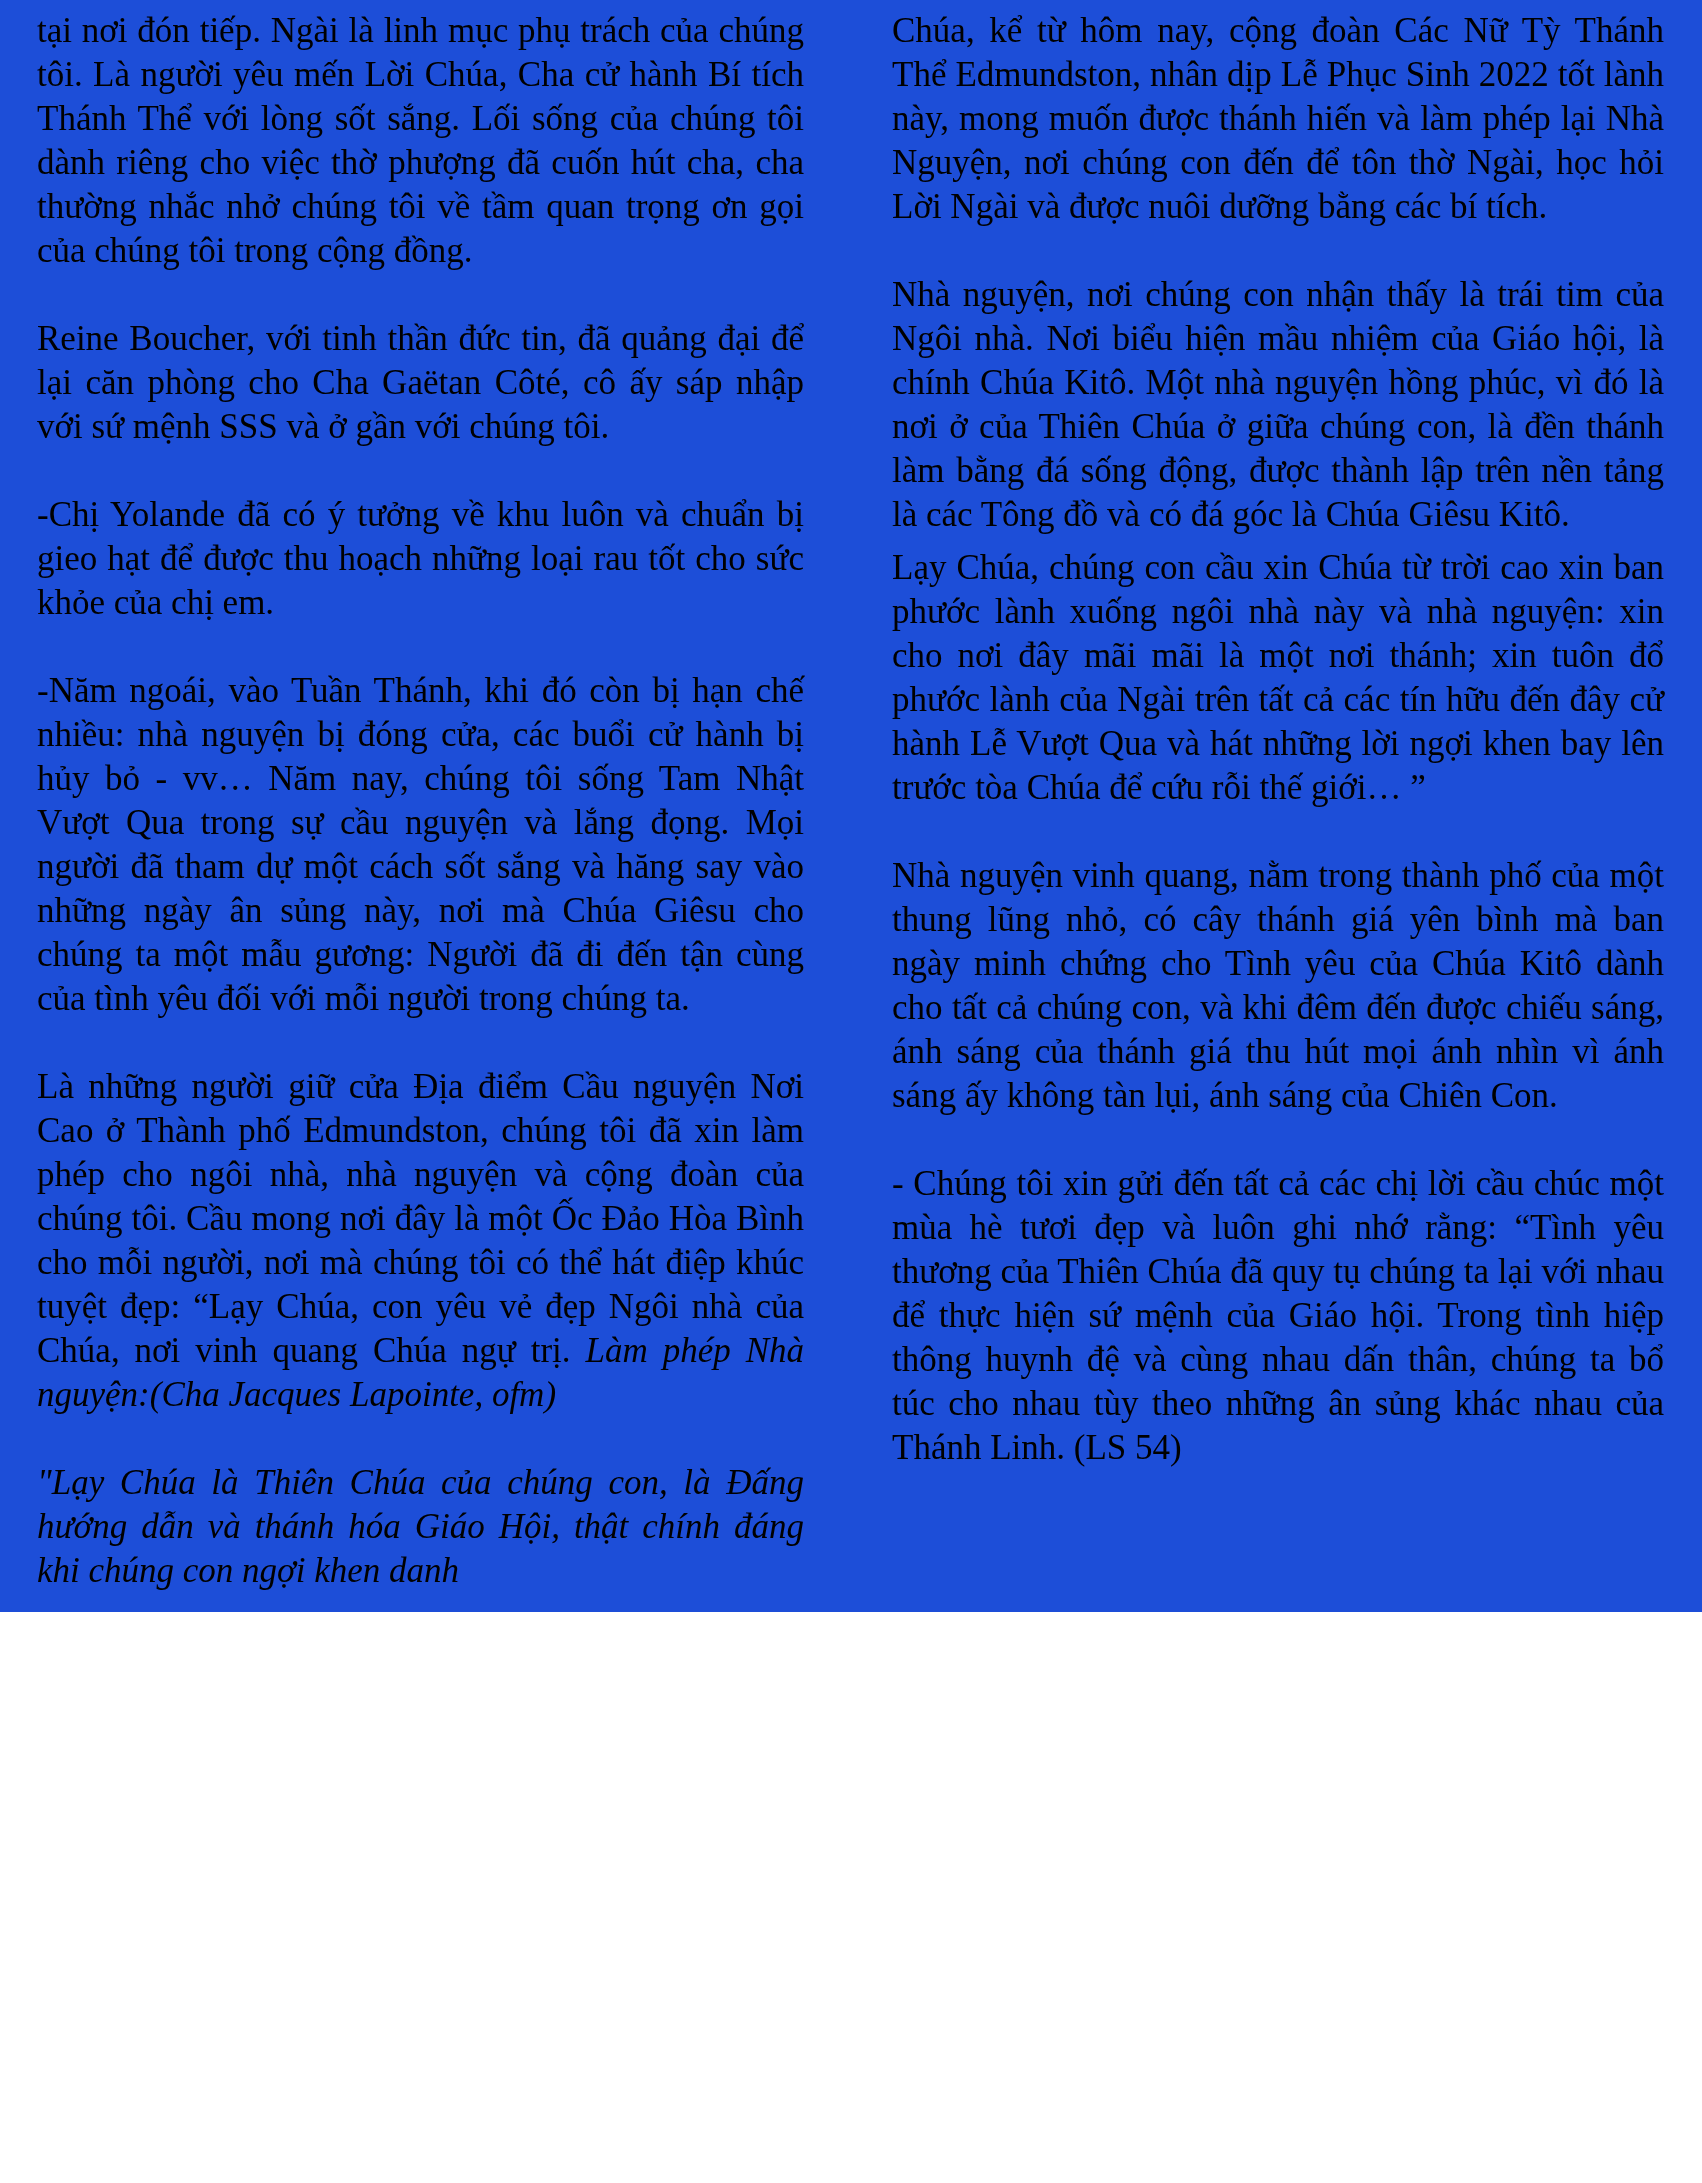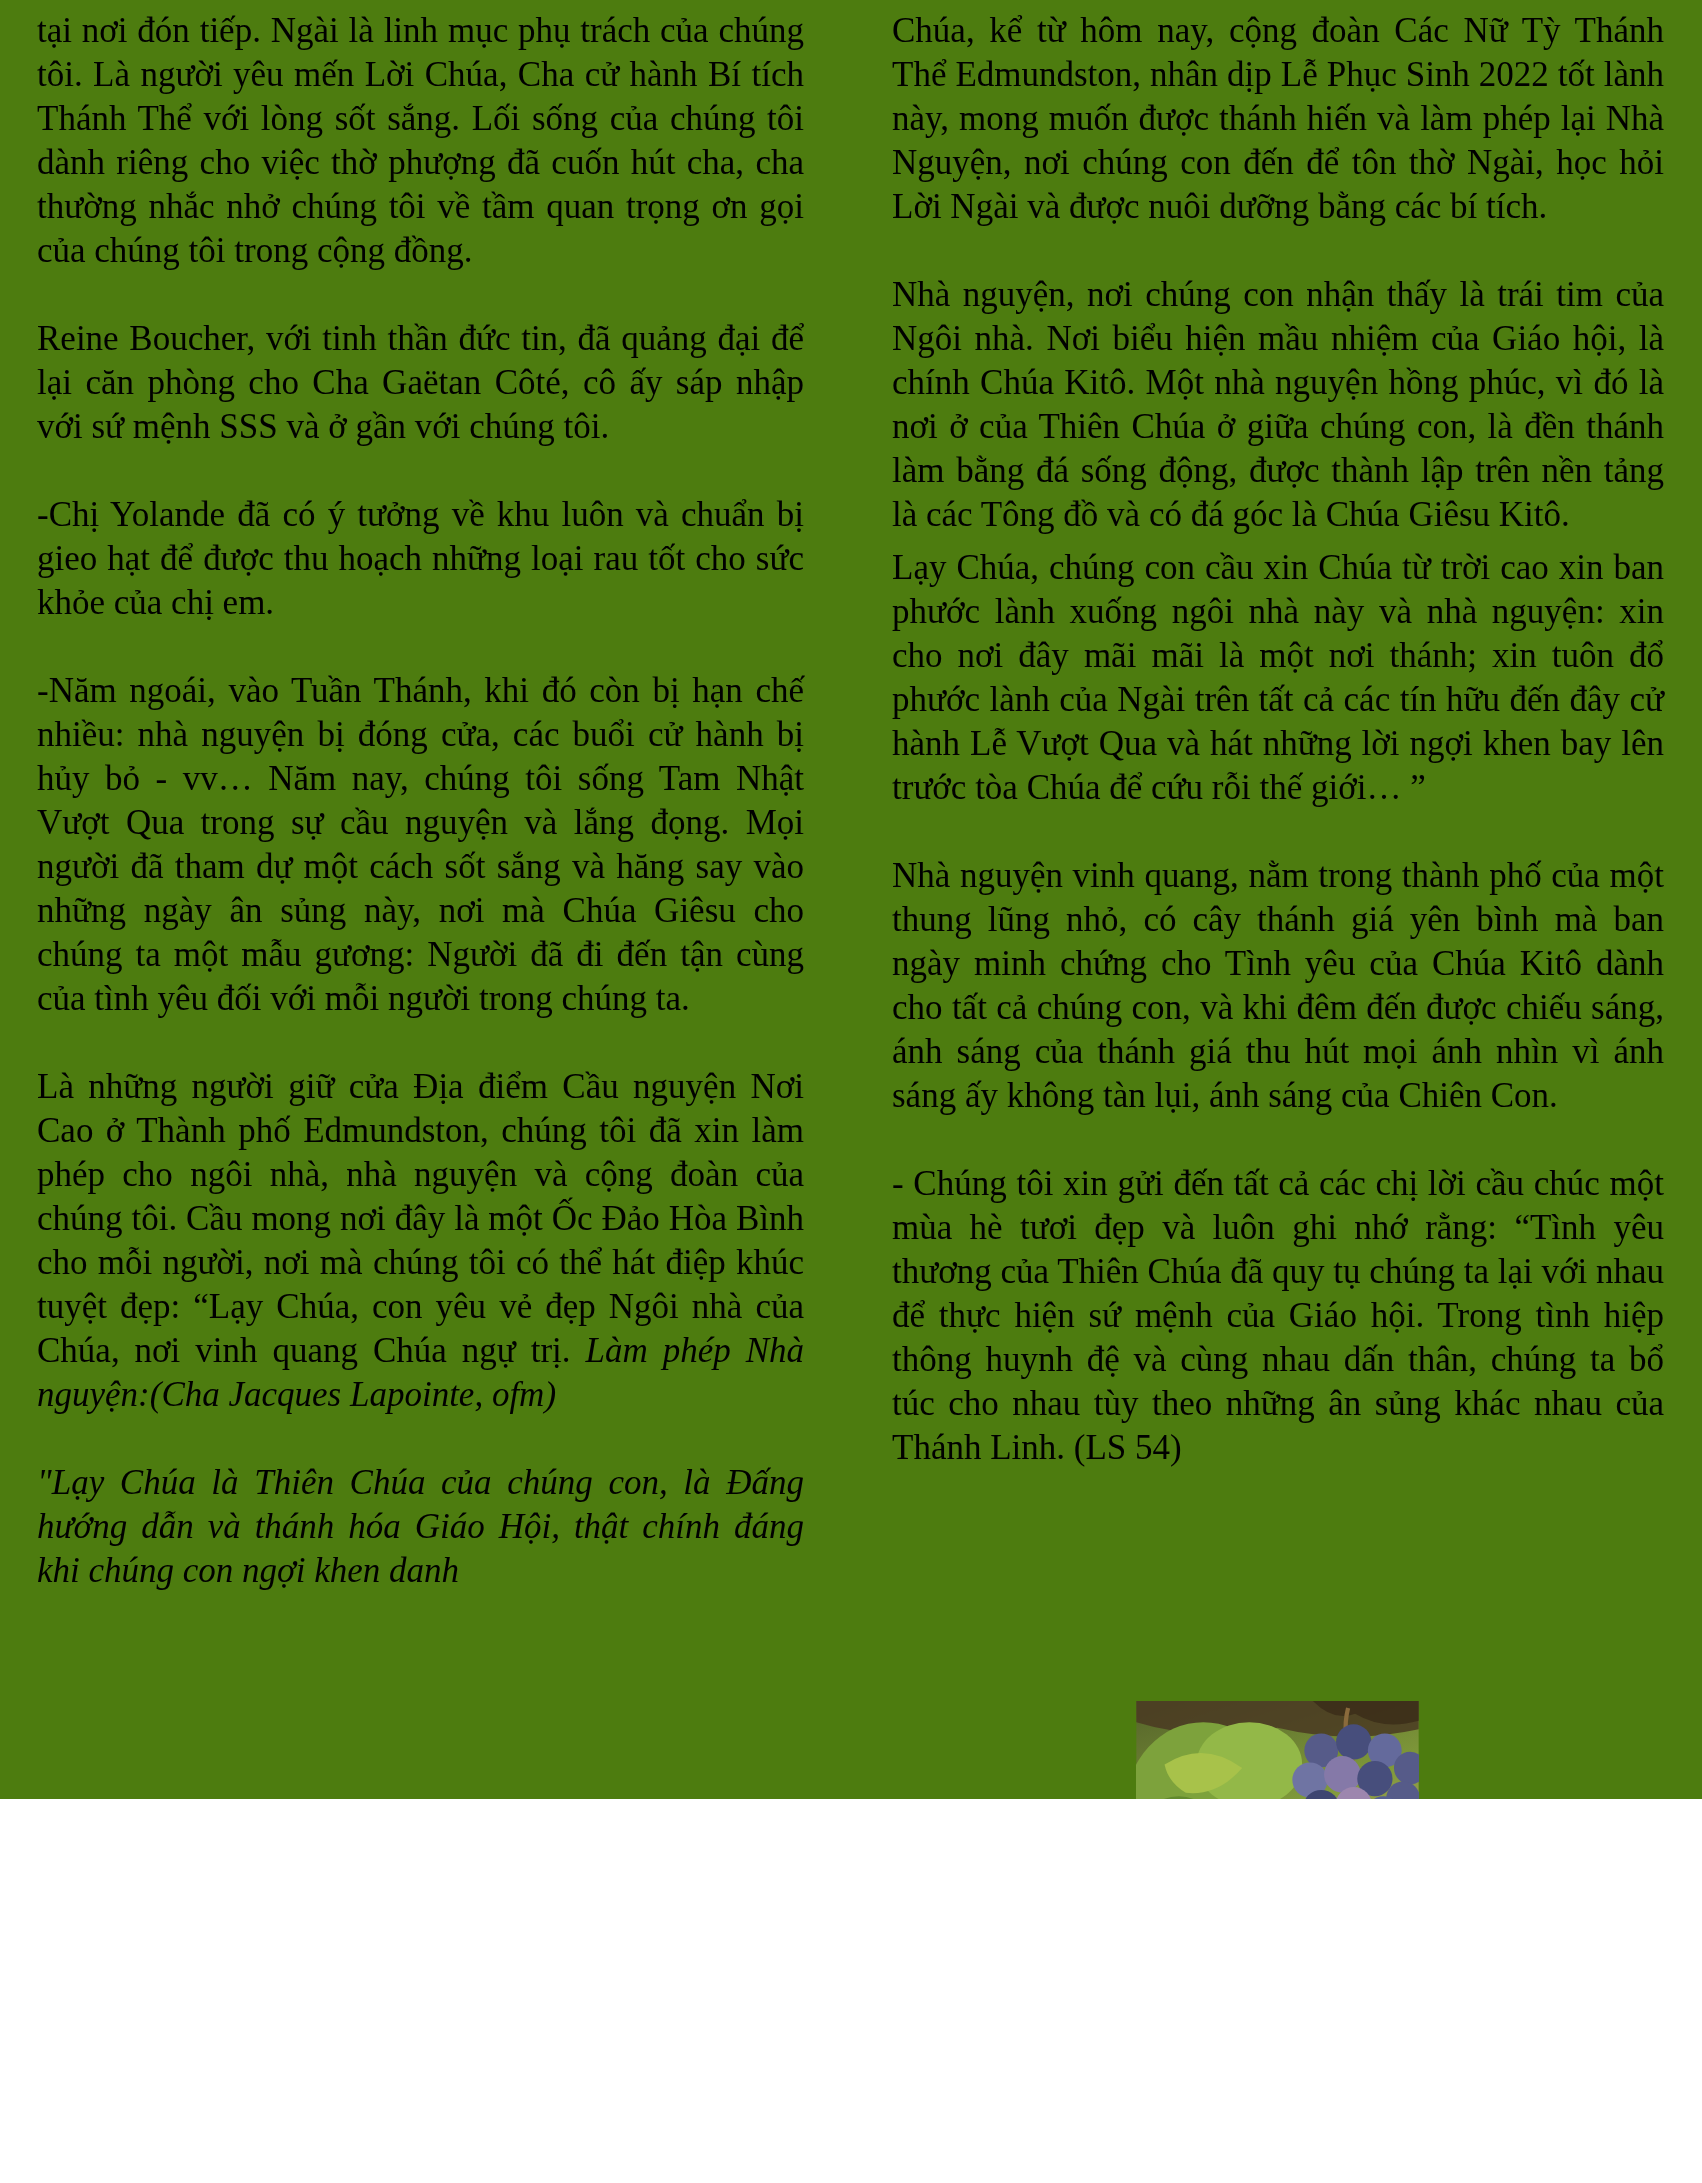--- a/index.html
+++ b/index.html
@@ -1,20 +1,20 @@
 <!DOCTYPE html>
 <html style="font-size:11.3px"><head>
 <meta charset="utf-8">
 <style>
   html, body { margin: 0; padding: 0; background: #ffffff; }
   .page {
     position: relative;
     width: 1703px;
-    height: 1799px;
-    background: #4d7c0f;
+    height: 1612px;
+    background: #1d4ed8;
     font-family: "Liberation Serif", serif;
     color: #000000;
     overflow: hidden;
   }
   .col {
     position: absolute;
     top: 8.5px;
     font-size: 35px;
     line-height: 44px;
     text-align: justify;

